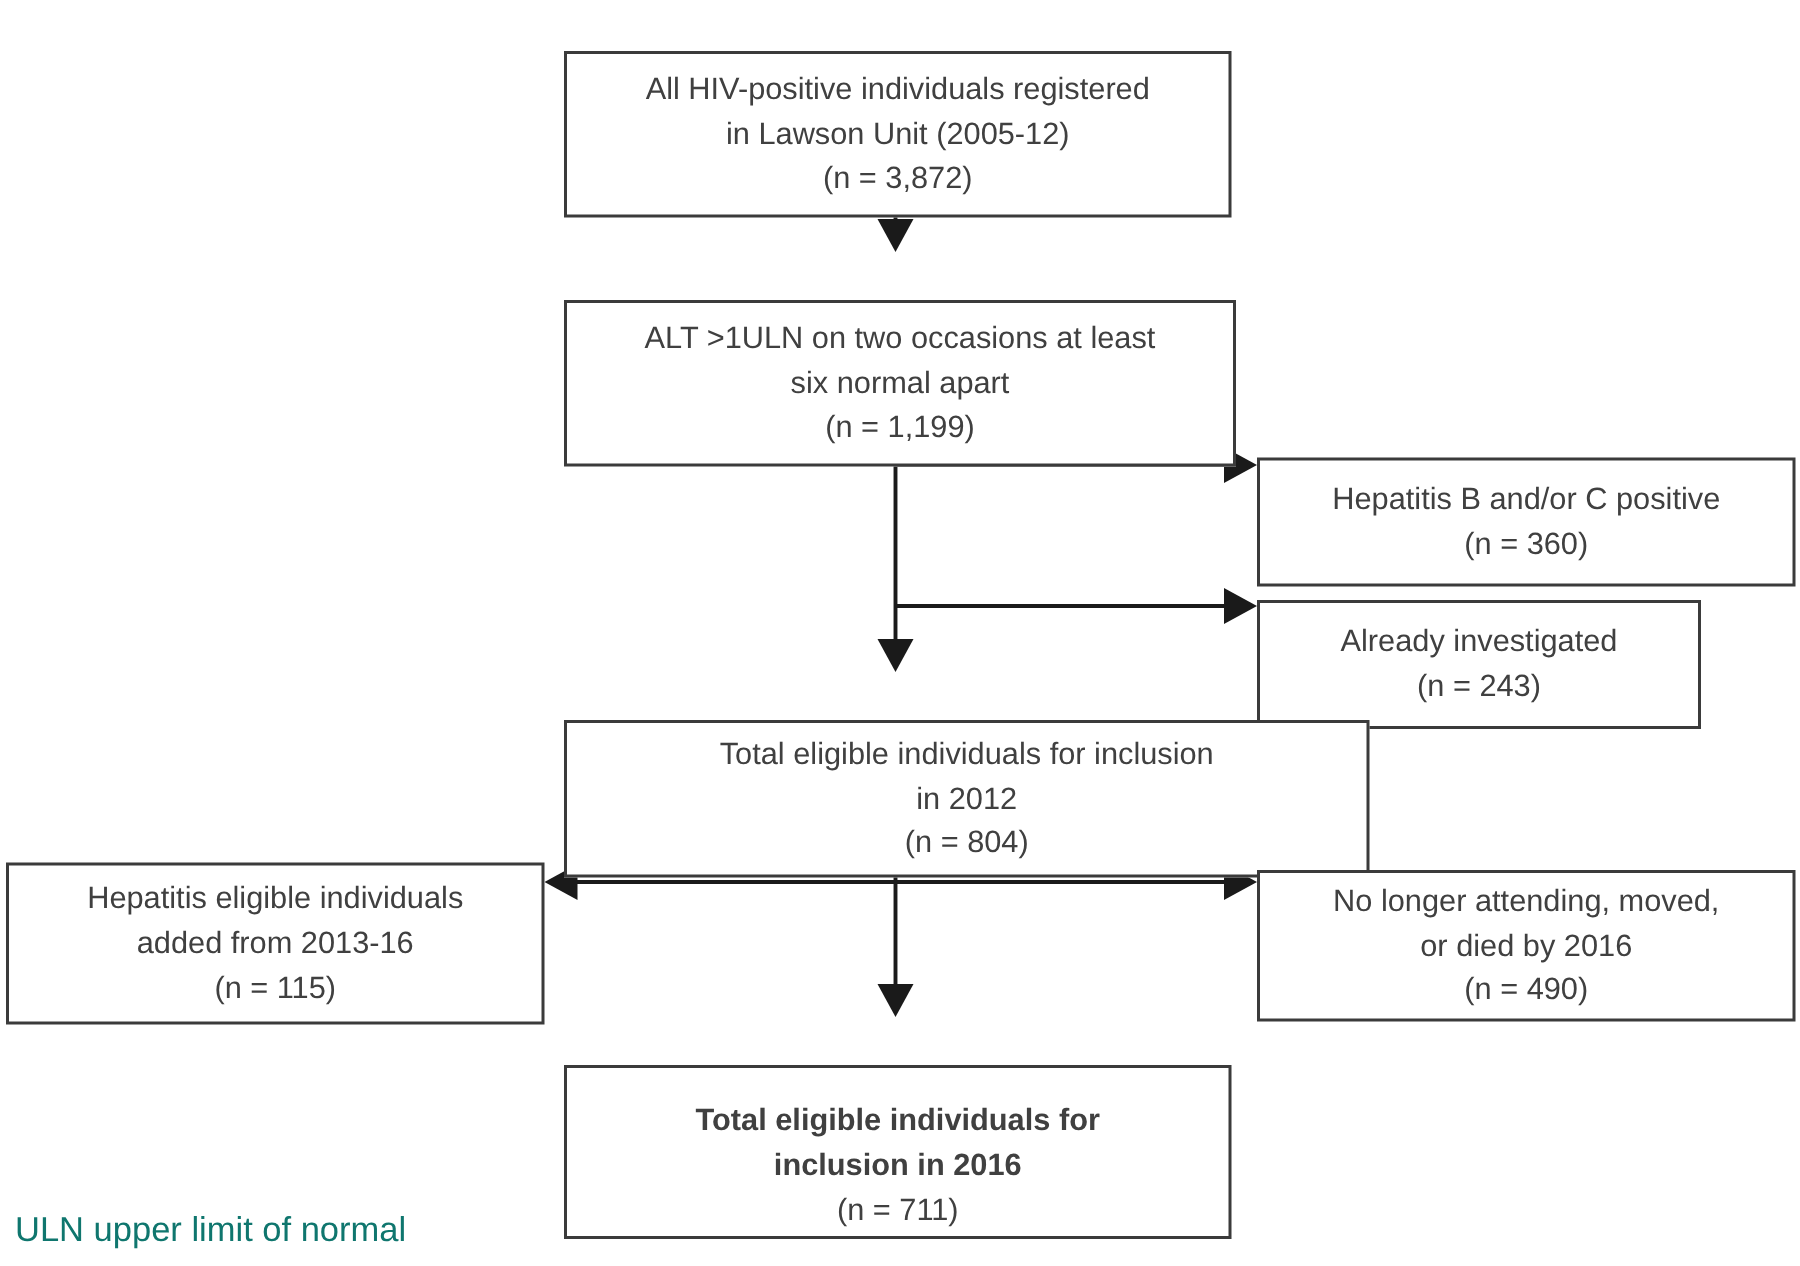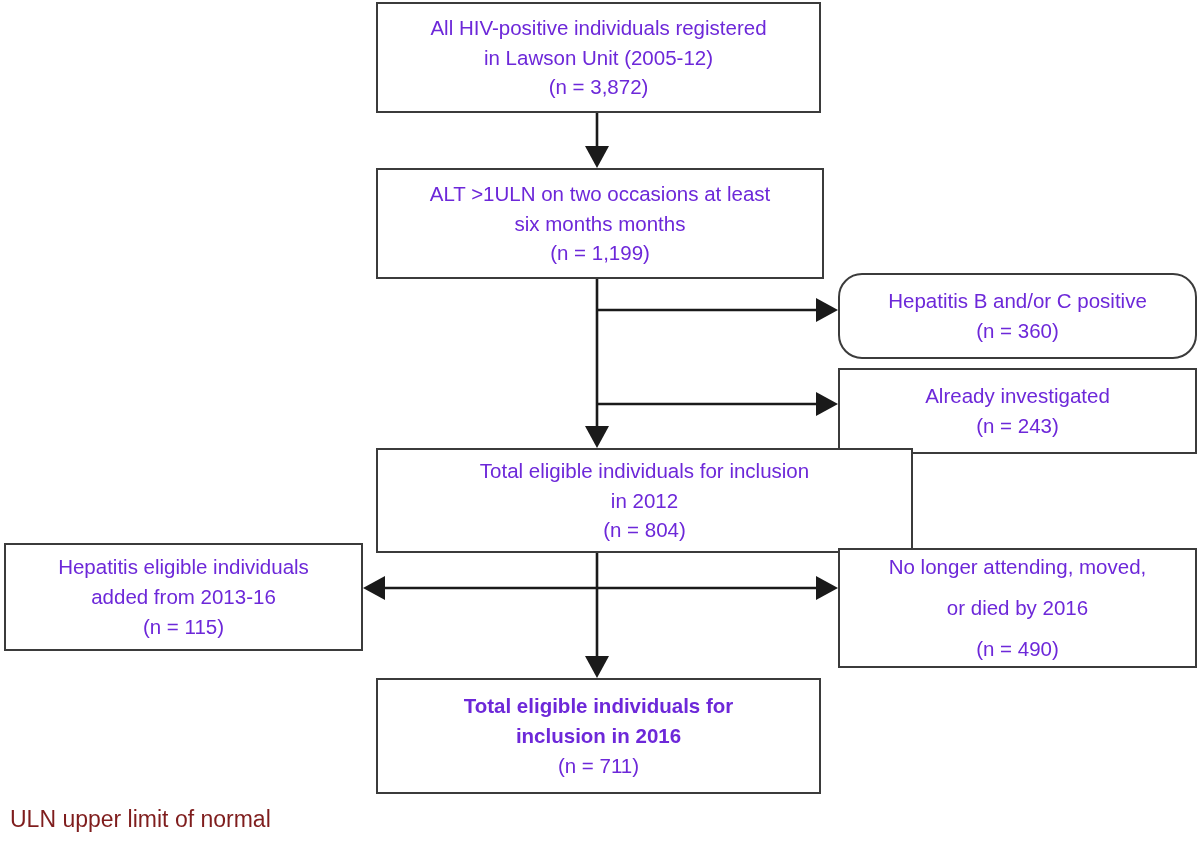--- a/index.html
+++ b/index.html
@@ -23,54 +23,55 @@
     box-sizing: border-box;
     border: 2px solid #3b3b3b;
     background: #ffffff;
     display: flex;
     flex-direction: column;
     align-items: center;
     justify-content: center;
     text-align: center;
     font-size: 20.5px;
     line-height: 1.46;
-    color: #6d28d9;
+    color: #404040;
     padding: 2px 19px;
+    margin-top: 32px;
   }
   .node .ln { display: block; white-space: nowrap; }
   .node.bold .ln.b { font-weight: bold; }
 
   
   #node-registered     { left: 376px; top: 2px;   width: 445px; height: 111px; }
   #node-alt            { left: 376px; top: 168px; width: 448px; height: 111px; }
   #node-eligible-2012  { left: 376px; top: 448px; width: 537px; height: 105px; }
-  #node-final-2016     { left: 376px; top: 678px; width: 445px; height: 116px; }
-  #node-hepatitis      { left: 838px; top: 273px; width: 359px; height: 86px; border-radius: 24px;  }
-  #node-investigated   { left: 838px; top: 368px; width: 359px; height: 86px;  }
-  #node-lost           { left: 838px; top: 548px; width: 359px; height: 120px; justify-content: space-between; }
+  #node-final-2016     { left: 376px; top: 678px; width: 445px; height: 116px; justify-content: flex-end; }
+  #node-hepatitis      { left: 838px; top: 273px; width: 359px; height: 86px;  }
+  #node-investigated   { left: 838px; top: 368px; width: 296px; height: 86px;  }
+  #node-lost           { left: 838px; top: 548px; width: 359px; height: 101px; }
   #node-additional     { left: 4px;   top: 543px; width: 359px; height: 108px; }
 
   
   #connectors {
     position: absolute;
     left: 0; top: 0;
     width: 1200px;
     height: 844px;
     pointer-events: none;
   }
   .edge-line { stroke: #1a1a1a; stroke-width: 2.6; fill: none; }
   .edge-head { fill: #1a1a1a; }
 
   
   #footnote {
     position: absolute;
     left: 10px;
     top: 806px;
     font-size: 23px;
-    color: #7f1d1d;
+    color: #0f766e;
     white-space: nowrap;
   }
 </style>
 </head>
 <body>
 
 <div id="canvas">
 
   <svg id="connectors" viewBox="0 0 1200 844" xmlns="http://www.w3.org/2000/svg">
 
@@ -110,21 +111,21 @@
   </svg>
 
   <div class="node" id="node-registered">
     <span class="ln">All HIV-positive individuals  registered</span>
     <span class="ln">in Lawson Unit (2005-12)</span>
     <span class="ln">(n = 3,872)</span>
   </div>
 
   <div class="node" id="node-alt">
     <span class="ln">ALT &gt;1ULN on two occasions at least</span>
-    <span class="ln">six months months</span>
+    <span class="ln">six normal apart</span>
     <span class="ln">(n = 1,199)</span>
   </div>
 
   <div class="node" id="node-hepatitis">
     <span class="ln">Hepatitis B and/or C positive</span>
     <span class="ln">(n = 360)</span>
   </div>
 
   <div class="node" id="node-investigated">
     <span class="ln">Already investigated</span>

